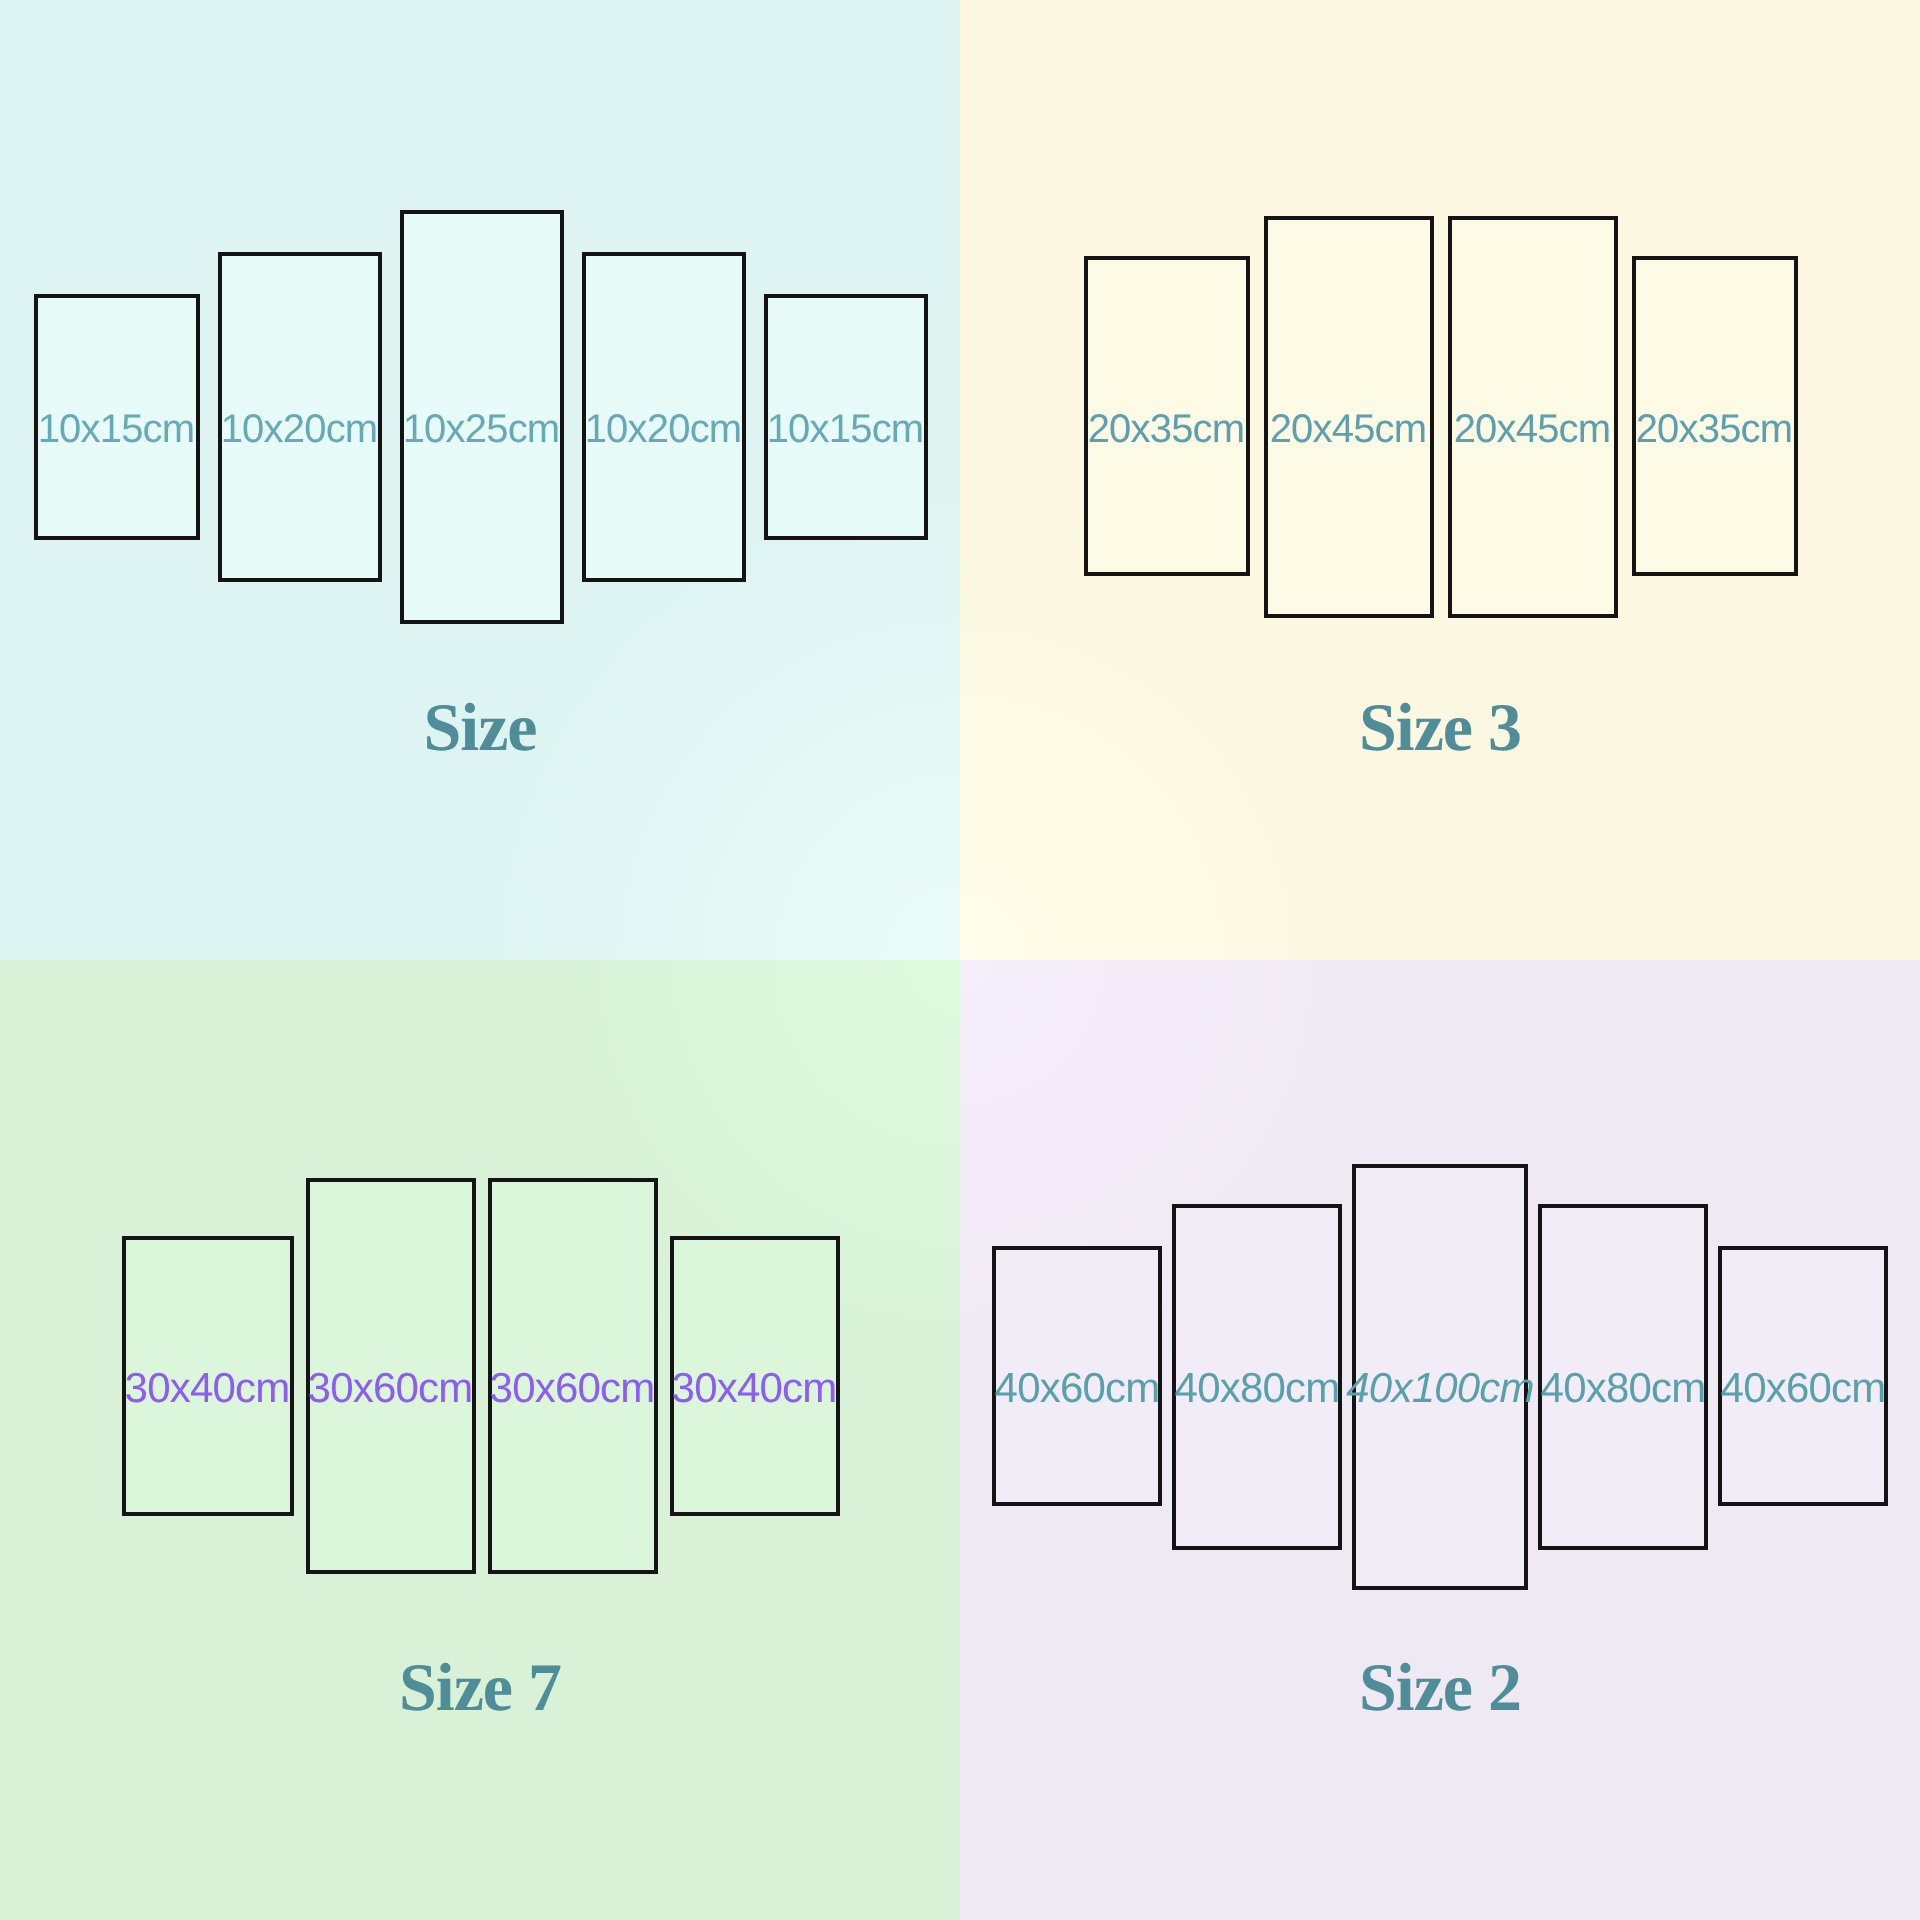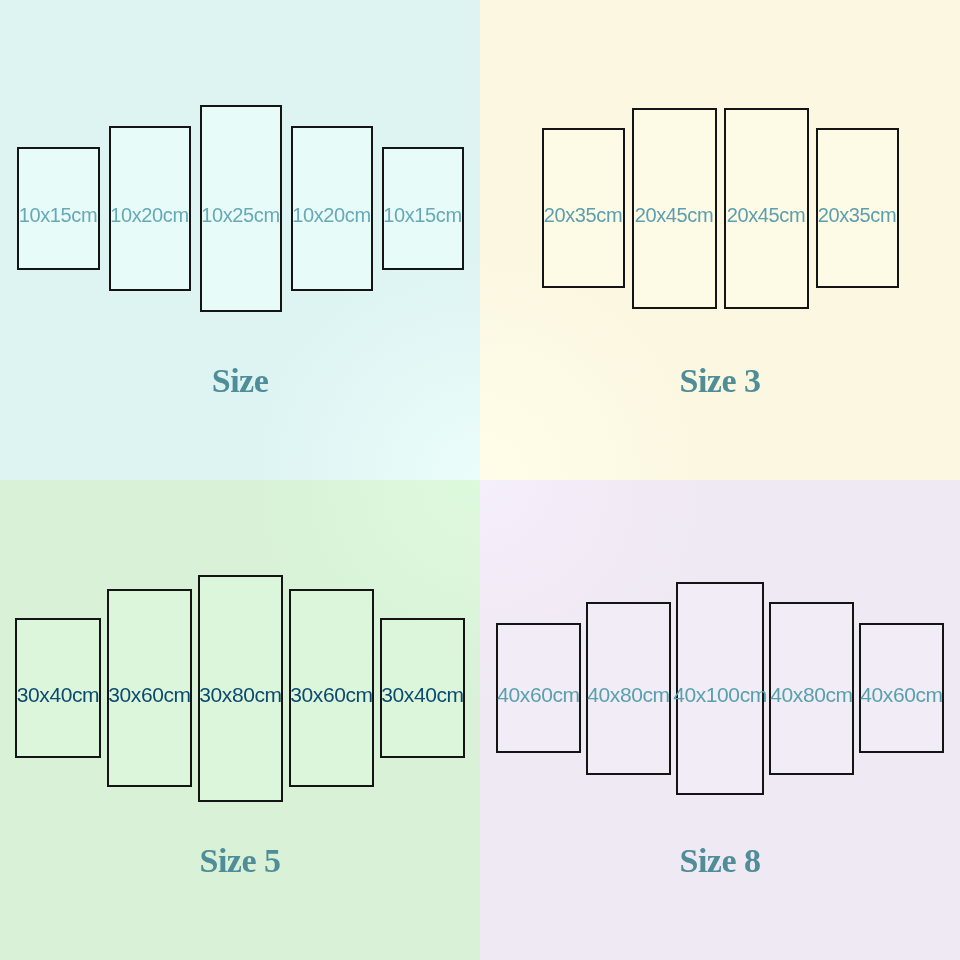--- a/index.html
+++ b/index.html
@@ -43,36 +43,36 @@
 
   .q1 .p0{width:83px;height:160px;} .q1 .p1{width:85px;height:201px;}
   .q1 .p2{width:86px;height:247px;} .q1 .p3{width:85px;height:201px;}
   .q1 .p4{width:83px;height:160px;}
 
   .q2 .p0{width:86px;height:140px;} .q2 .p1{width:85px;height:198px;}
   .q2 .p2{width:85px;height:227px;} .q2 .p3{width:85px;height:198px;}
   .q2 .p4{width:85px;height:140px;}
 
   .q3 .p0{width:85px;height:130px;} .q3 .p1{width:85px;height:173px;}
-  .q3 .p2{width:88px;height:213px;} .q3 .p3{width:85px;height:173px;}
+  .q3 .p2{width:88px;height:213px;font-style:italic;} .q3 .p3{width:85px;height:173px;}
   .q3 .p4{width:85px;height:130px;}
 
   .plabel{
     font-size:20px;
     letter-spacing:-0.4px;
     white-space:nowrap;
     transform:translateY(7px);
   }
   .q0 .plabel{color:#68a9b7;}
   .q1 .plabel{color:#5c9fae;}
-  .q2 .plabel{color:#0c4a6e;font-size:21px;}
+  .q2 .plabel{color:#8b5cf6;font-size:21px;}
   .q3 .plabel{color:#58a1ac;font-size:21px;}
 
   .qtitle{
-    position:absolute;left:0;right:0;top:346px;margin:16px;
+    position:absolute;left:0;right:0;top:346px;margin:0;
     text-align:center;
     font-family:"Liberation Serif","DejaVu Serif",serif;
     font-weight:bold;
     font-size:34px;
     letter-spacing:-0.5px;
     color:#4f8d99;
   }
 </style>
 </head>
 <body>
@@ -119,47 +119,44 @@
   </section>
 
   <section class="quadrant q2">
     <div class="panels">
       <div class="panel p0">
           <span class="plabel">30x40cm</span>
         </div>
       <div class="panel p1">
           <span class="plabel">30x60cm</span>
         </div>
-      <div class="panel p2">
-          <span class="plabel">30x80cm</span>
-        </div>
       <div class="panel p3">
           <span class="plabel">30x60cm</span>
         </div>
       <div class="panel p4">
           <span class="plabel">30x40cm</span>
         </div>
     </div>
-    <h2 class="qtitle">Size 5</h2>
+    <h2 class="qtitle">Size 7</h2>
   </section>
 
   <section class="quadrant q3">
     <div class="panels">
       <div class="panel p0">
           <span class="plabel">40x60cm</span>
         </div>
       <div class="panel p1">
           <span class="plabel">40x80cm</span>
         </div>
       <div class="panel p2">
           <span class="plabel">40x100cm</span>
         </div>
       <div class="panel p3">
           <span class="plabel">40x80cm</span>
         </div>
       <div class="panel p4">
           <span class="plabel">40x60cm</span>
         </div>
     </div>
-    <h2 class="qtitle">Size 8</h2>
+    <h2 class="qtitle">Size 2</h2>
   </section>
 
 </div>
 
 </body></html>

